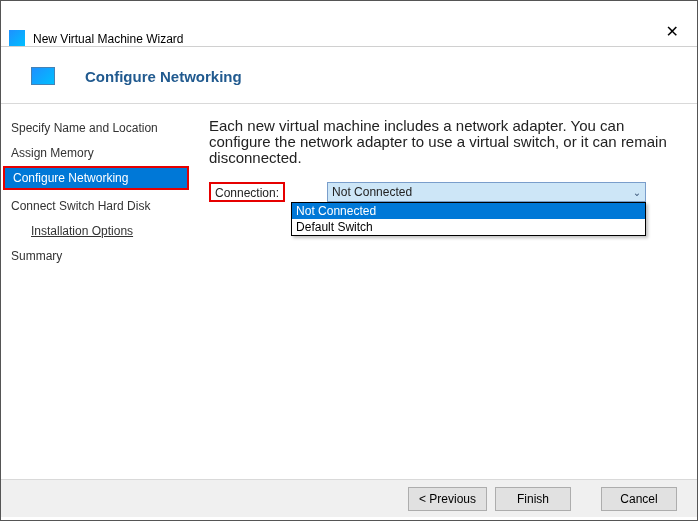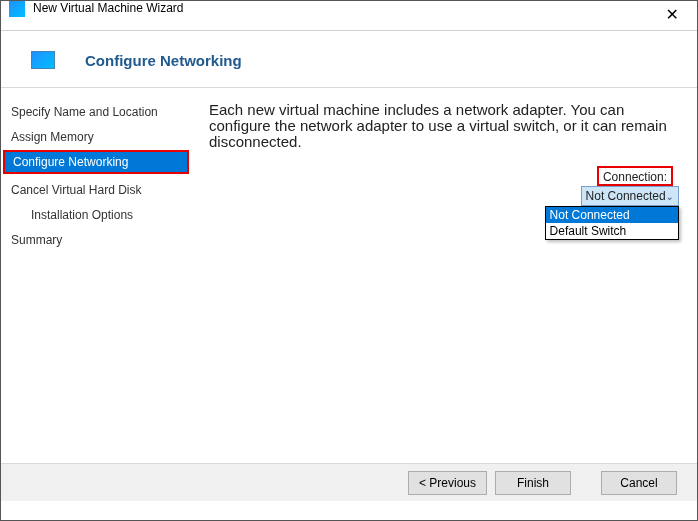--- a/index.html
+++ b/index.html
@@ -8,23 +8,23 @@
     font-family: "Segoe UI", Tahoma, sans-serif;
     font-size: 12px;
     color: #000;
     background: #fff;
     width: 698px;
     height: 521px;
     overflow: hidden;
     border: 1px solid #555;
   }
   .titlebar {
-    height: 30px;
-    display: flex;
-    align-items: flex-start;
+    height: 46px;
+    display: flex;
+    align-items: flex-end;
     padding: 0 8px;
     background: #fff;
     border-bottom: 1px solid #d0d0d0;
   }
   .titlebar .icon-box {
     width: 16px; height: 16px;
     margin-right: 8px;
     background: linear-gradient(135deg,#1e90ff,#00bfff);
     display: inline-block;
   }
@@ -67,20 +67,21 @@
   .sidebar .step {
     font-size: 12px;
     color: #333;
     padding: 4px 0 4px 10px;
     line-height: 16px;
     cursor: pointer;
     margin-bottom: 1px;
   }
   .sidebar .step.indent {
     padding-left: 30px;
+    text-decoration: underline;
   }
   .sidebar .step.active {
     background: #0078d7;
     color: #fff;
     border: 2px solid #e60000;
     padding: 2px 0 2px 8px;
     margin: 1px 2px 4px 2px;
   }
   .content {
     flex: 1;
@@ -88,22 +89,21 @@
     position: relative;
   }
   .desc {
     font-size: 15px;
     line-height: 16px;
     color: #222;
     margin-bottom: 16px;
   }
   .conn-row {
     display: flex;
-    align-items: flex-end;
-    flex-direction: column;
+    align-items: center;
   }
   .conn-label {
     border: 2px solid #e60000;
     padding: 2px 4px;
     font-size: 12px;
     margin-right: 6px;
     color: #222;
     height: 20px;
     line-height: 14px;
   }
@@ -187,21 +187,21 @@
   <span class="logo"></span>
   <span class="page-title">Configure Networking</span>
 </div>
 
 <div class="body-area">
 
   <div class="sidebar">
     <div class="step">Specify Name and Location</div>
     <div class="step">Assign Memory</div>
     <div class="step active">Configure Networking</div>
-    <div class="step">Cancel Virtual Hard Disk</div>
+    <div class="step">Connect Switch Hard Disk</div>
     <div class="step indent">Installation Options</div>
     <div class="step">Summary</div>
   </div>
 
   <div class="content">
     <div class="desc">Each new virtual machine includes a network adapter. You can configure the network adapter to use a virtual switch, or it can remain disconnected.</div>
 
     <div class="conn-row">
       <div class="conn-label">Connection:</div>
       <div class="combo-wrap">

